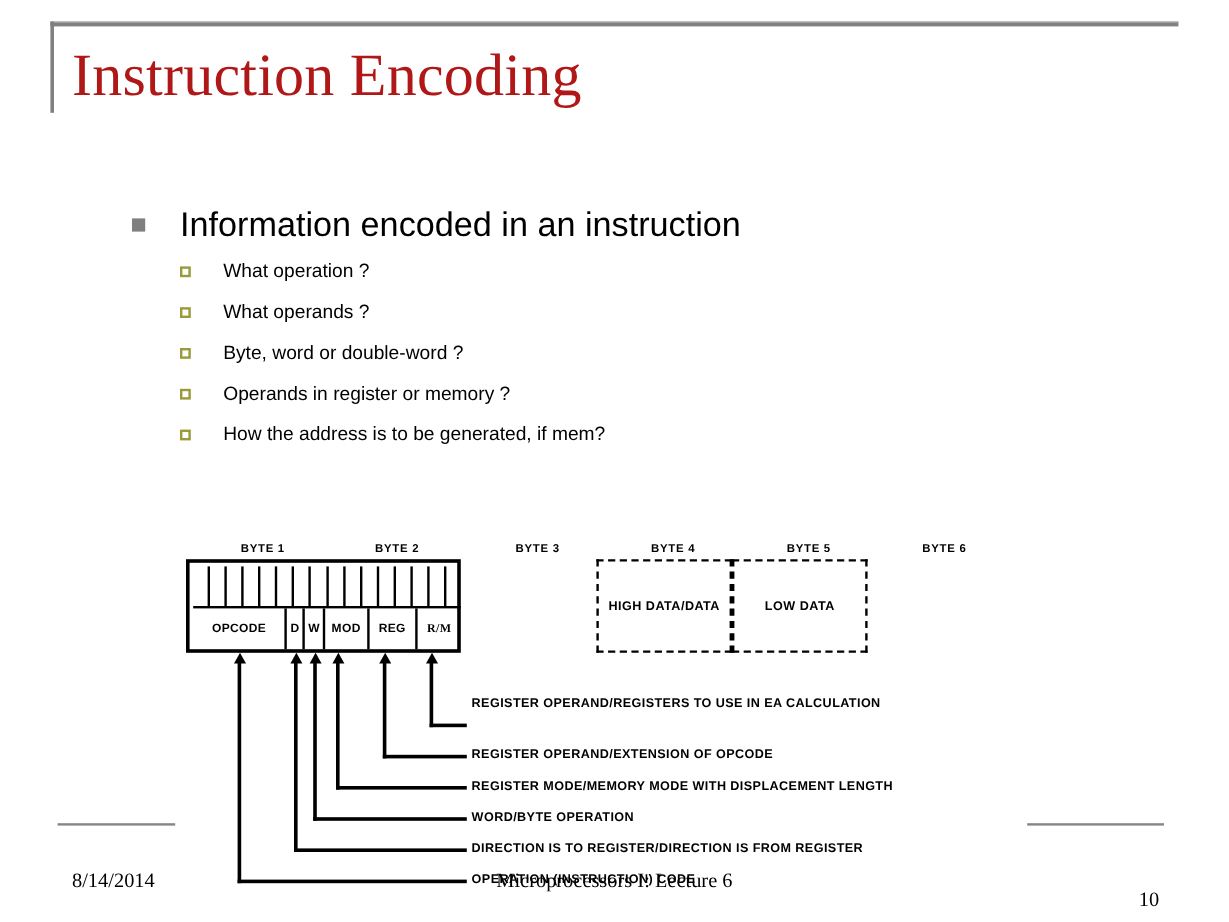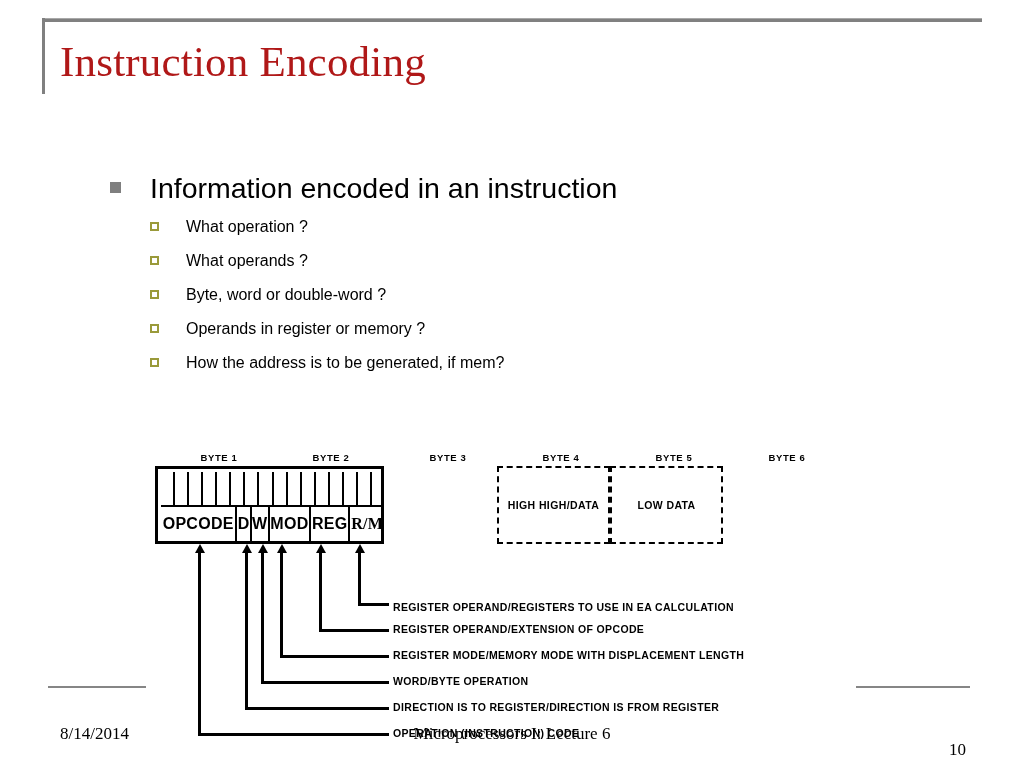--- a/index.html
+++ b/index.html
@@ -32,21 +32,21 @@
     top: 18px;
     width: 3px;
     height: 76px;
     background: #808080;
   }
   #page-title {
     position: absolute;
     left: 60px;
     top: 36px;
     font-family: "Liberation Serif", serif;
-    font-size: 43px;
+    font-size: 50px;
     line-height: 52px;
     color: #B01818;
     letter-spacing: 0.2px;
     white-space: nowrap;
   }
 
   
   #bullet-list {
     position: absolute;
     left: 110px;
@@ -149,21 +149,21 @@
     display: flex;
     border-top: 2px solid #000;
     box-sizing: border-box;
   }
   #field-row .field {
     border-right: 2px solid #000;
     box-sizing: border-box;
     display: flex;
     align-items: center;
     justify-content: center;
-    font-size: 16px;
+    font-size: 10px;
     font-weight: bold;
     letter-spacing: 0.3px;
     overflow: hidden;
   }
   #field-row .field:last-child { border-right: none; font-family: Liberation Serif, serif; }
 
   
   .dashed-box {
     position: absolute;
     top: 14px;
@@ -314,35 +314,35 @@
     <div id="field-row">
       <span class="field" style="flex-grow:6;">OPCODE</span>
       <span class="field" style="flex-grow:1;">D</span>
       <span class="field" style="flex-grow:1;">W</span>
       <span class="field" style="flex-grow:2;">MOD</span>
       <span class="field" style="flex-grow:3;">REG</span>
       <span class="field" style="flex-grow:3;">R/M</span>
     </div>
   </div>
 
-  <div class="dashed-box" style="left:342px; width:113px;">HIGH HIGH/DATA</div>
+  <div class="dashed-box" style="left:342px; width:113px;">HIGH DATA/DATA</div>
   <div class="dashed-box" style="left:455px; width:113px;">LOW DATA</div>
 
   <div id="callouts">
 
     <div class="lead-arrow" style="left:40px;  top:0px;"></div>
     <div class="lead-arrow" style="left:87px;  top:0px;"></div>
     <div class="lead-arrow" style="left:103px; top:0px;"></div>
     <div class="lead-arrow" style="left:122px; top:0px;"></div>
     <div class="lead-arrow" style="left:161px; top:0px;"></div>
     <div class="lead-arrow" style="left:200px; top:0px;"></div>
 
     <div class="lead-v" style="left:203px; top:8px;  height:54px;"></div>
     <div class="lead-h" style="left:203px; top:59px; width:31px;"></div>
-    <div class="callout-label" style="left:238px; top:57px;">REGISTER OPERAND/REGISTERS TO USE IN EA CALCULATION</div>
+    <div class="callout-label" style="left:238px; top:36px;">REGISTER OPERAND/REGISTERS TO USE IN EA CALCULATION</div>
 
     <div class="lead-v" style="left:164px; top:8px;  height:80px;"></div>
     <div class="lead-h" style="left:164px; top:85px; width:70px;"></div>
     <div class="callout-label" style="left:238px; top:79px;">REGISTER OPERAND/EXTENSION OF OPCODE</div>
 
     <div class="lead-v" style="left:125px; top:8px;  height:106px;"></div>
     <div class="lead-h" style="left:125px; top:111px; width:109px;"></div>
     <div class="callout-label" style="left:238px; top:105px;text-align:right;">REGISTER MODE/MEMORY MODE WITH DISPLACEMENT LENGTH</div>
 
     <div class="lead-v" style="left:106px; top:8px;  height:132px;"></div>

